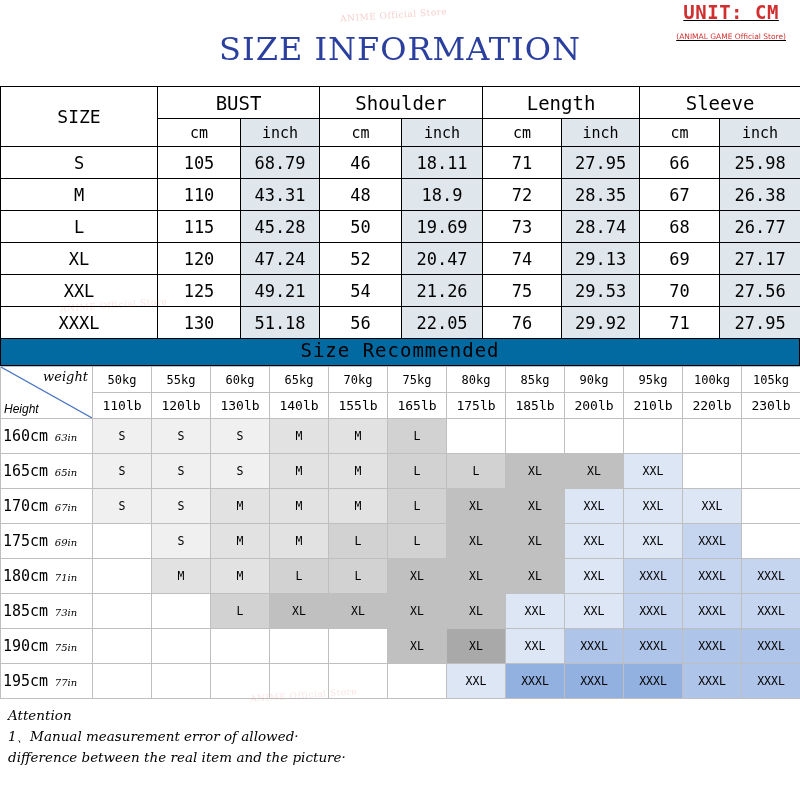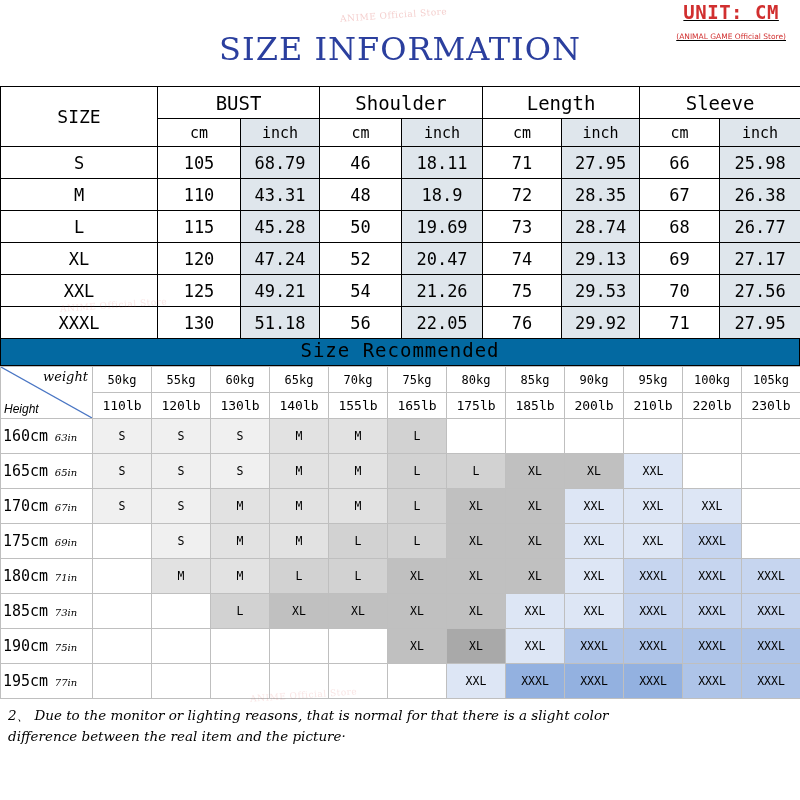--- a/index.html
+++ b/index.html
@@ -501,15 +501,16 @@
       <td class="c-b4">XXXL</td>
       <td class="c-b4">XXXL</td>
       <td class="c-b4">XXXL</td>
       <td class="c-b3">XXXL</td>
       <td class="c-b3">XXXL</td>
     </tr>
   </tbody>
 </table>
 
 <div class="attention">
-  <div>2、 Due to the monitor or lighting reasons, that is normal for that there is a slight color</div>
+  <div class="hd">Attention</div>
+  <div>1、Manual measurement error of allowed·</div>
   <div>difference between the real item and the picture·</div>
 </div>
 
 </body></html>

